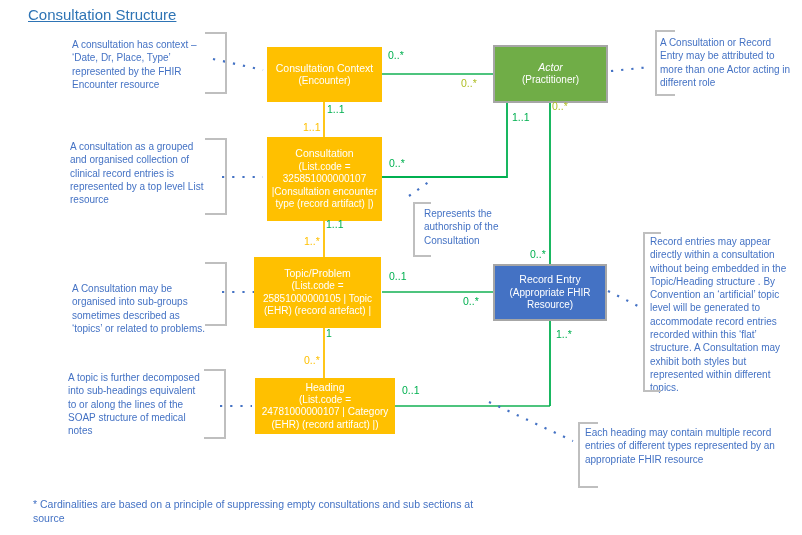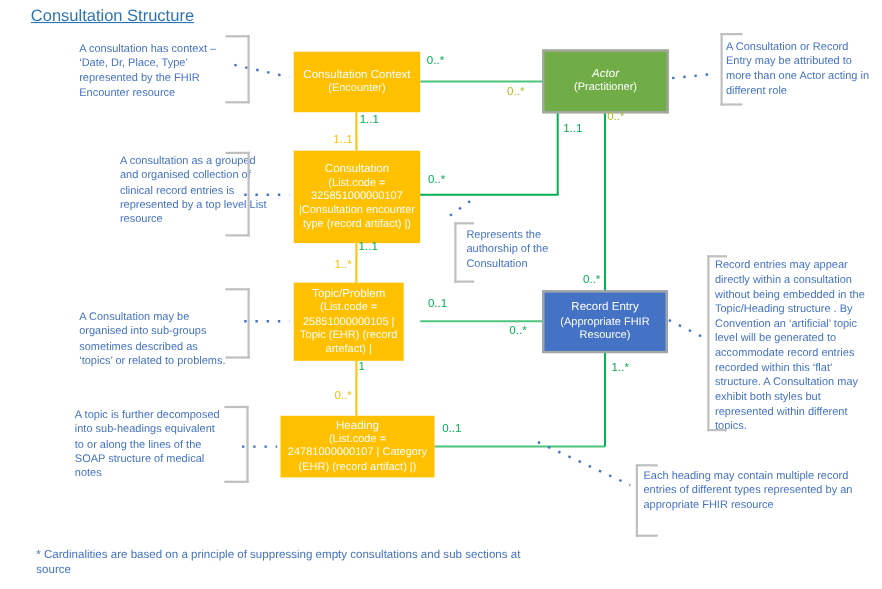--- a/index.html
+++ b/index.html
@@ -51,37 +51,37 @@
         <div class="node-sub">(Encounter)</div>
       </div>
       <div class="node" style="left: 493px; top: 45px; width: 115px; height: 58px; background: rgb(112, 173, 71); border: 2px solid rgb(166, 166, 166); align-items: center;">
         <div class="node-title" style="font-style: italic;">Actor</div>
         <div class="node-sub">(Practitioner)</div>
       </div>
       <div class="node" style="left: 267px; top: 137px; width: 115px; height: 84px; background: rgb(255, 192, 0);">
         <div class="node-title">Consultation</div>
         <div class="node-sub">(List.code = 325851000000107 |Consultation encounter type (record artifact) |)</div>
       </div>
-      <div class="node" style="left: 267px; top: 257px; width: 100px; height: 71px; background: rgb(255, 192, 0);">
+      <div class="node" style="left: 254px; top: 257px; width: 127px; height: 71px; background: rgb(255, 192, 0);">
         <div class="node-title">Topic/Problem</div>
         <div class="node-sub">(List.code = 25851000000105 | Topic (EHR) (record artefact) |</div>
       </div>
       <div class="node" style="left: 493px; top: 264px; width: 114px; height: 57px; background: rgb(68, 114, 196); border: 2px solid rgb(166, 166, 166);">
         <div class="node-title">Record Entry</div>
         <div class="node-sub">(Appropriate FHIR Resource)</div>
       </div>
       <div class="node" style="left: 255px; top: 378px; width: 140px; height: 56px; background: rgb(255, 192, 0);">
         <div class="node-title">Heading</div>
         <div class="node-sub">(List.code = 24781000000107 | Category (EHR) (record artifact) |)</div>
       </div>
     </div>
   <div id="annotations-layer">
       <div class="note" style="left: 72px; top: 38px; width: 136px; color: rgb(68, 114, 196);">A consultation has context – ‘Date, Dr, Place, Type’ represented by the FHIR Encounter resource</div>
       <div class="bracket bracket-right" style="left: 205px; top: 32px; width: 22px; height: 62px; border-color: rgb(191, 191, 191);"></div>
-      <div class="note" style="left: 70px; top: 140px; width: 138px; color: rgb(68, 114, 196); margin-left: 39px;">A consultation as a grouped and organised collection of clinical record entries is represented by a top level List resource</div>
+      <div class="note" style="left: 70px; top: 140px; width: 138px; color: rgb(68, 114, 196);">A consultation as a grouped and organised collection of clinical record entries is represented by a top level List resource</div>
       <div class="bracket bracket-right" style="left: 205px; top: 138px; width: 22px; height: 77px; border-color: rgb(191, 191, 191);"></div>
       <div class="note" style="left: 72px; top: 282px; width: 136px; color: rgb(68, 114, 196);">A Consultation may be organised into sub-groups sometimes described as ‘topics’ or related to problems.</div>
       <div class="bracket bracket-right" style="left: 205px; top: 262px; width: 22px; height: 64px; border-color: rgb(191, 191, 191);"></div>
       <div class="note" style="left: 68px; top: 371px; width: 138px; color: rgb(68, 114, 196);">A topic is further decomposed into sub-headings equivalent to or along the lines of the SOAP structure of medical notes</div>
       <div class="bracket bracket-right" style="left: 204px; top: 369px; width: 22px; height: 70px; border-color: rgb(191, 191, 191);"></div>
       <div class="note" style="left: 660px; top: 36px; width: 134px; color: rgb(68, 114, 196);">A Consultation or Record Entry may be attributed to more than one Actor acting in different role</div>
       <div class="bracket bracket-left" style="left: 655px; top: 30px; width: 20px; height: 66px; border-color: rgb(191, 191, 191);"></div>
       <div class="note" style="left: 424px; top: 207px; width: 112px; color: rgb(68, 114, 196);">Represents the authorship of the Consultation</div>
       <div class="bracket bracket-left" style="left: 413px; top: 202px; width: 18px; height: 55px; border-color: rgb(191, 191, 191);"></div>
       <div class="note" style="left: 650px; top: 235px; width: 146px; color: rgb(68, 114, 196);">Record entries may appear directly within a consultation without being embedded in the Topic/Heading structure . By Convention an ‘artificial’ topic level will be generated to accommodate record entries recorded within this ‘flat’ structure. A Consultation may exhibit both styles but represented within different topics.</div>

